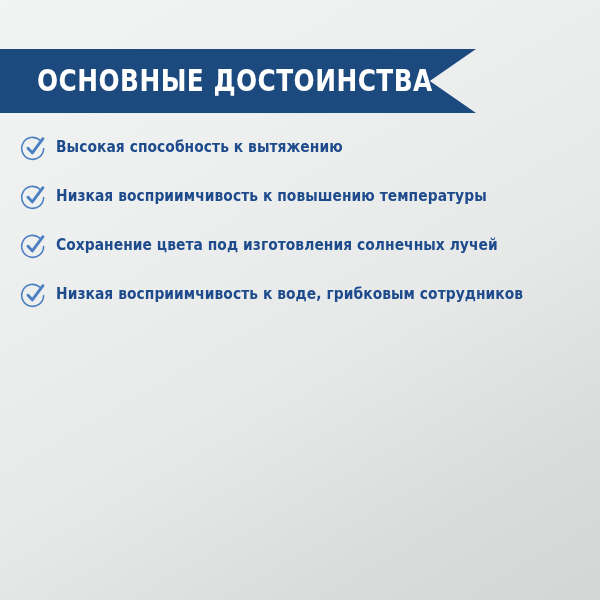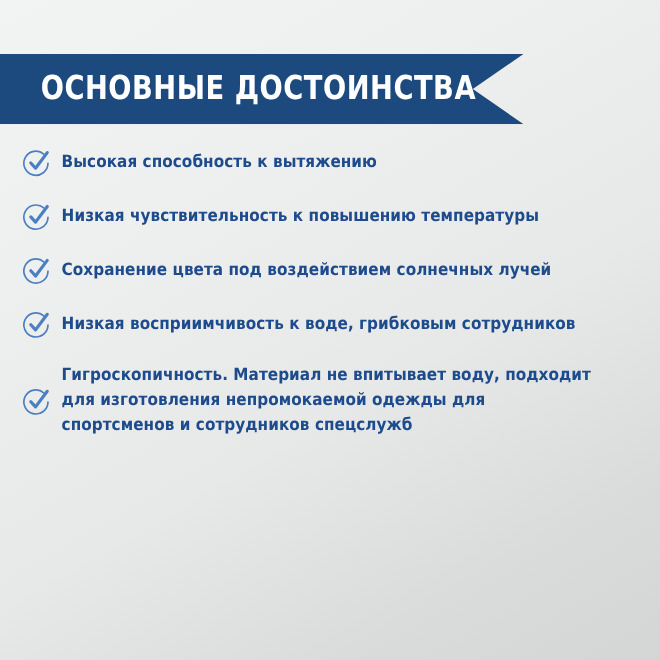--- a/index.html
+++ b/index.html
@@ -108,48 +108,39 @@
       <span class="item-text">Высокая способность к вытяжению</span>
     </div>
 
     <div class="list-item">
       <span class="check-wrap">
         <svg viewBox="0 0 32 32" xmlns="http://www.w3.org/2000/svg">
           <path d="M23.5 7.2 A13 13 0 1 0 28 17.2" fill="none" stroke="#4a7fc1" stroke-width="1.8" stroke-linecap="round"></path>
           <path d="M9.5 16.8 L14.6 22.4 L27.2 5.6" fill="none" stroke="#4a7fc1" stroke-width="3.4" stroke-linecap="round" stroke-linejoin="round"></path>
         </svg>
       </span>
-      <span class="item-text">Низкая чувствительность к повышению температуры</span>
+      <span class="item-text">Низкая восприимчивость к повышению температуры</span>
     </div>
 
 
     <div class="list-item">
       <span class="check-wrap">
         <svg viewBox="0 0 32 32" xmlns="http://www.w3.org/2000/svg">
           <path d="M23.5 7.2 A13 13 0 1 0 28 17.2" fill="none" stroke="#4a7fc1" stroke-width="1.8" stroke-linecap="round"></path>
           <path d="M9.5 16.8 L14.6 22.4 L27.2 5.6" fill="none" stroke="#4a7fc1" stroke-width="3.4" stroke-linecap="round" stroke-linejoin="round"></path>
         </svg>
       </span>
-      <span class="item-text">Сохранение цвета под воздействием солнечных лучей</span>
+      <span class="item-text">Сохранение цвета под изготовления солнечных лучей</span>
     </div>
 
     <div class="list-item">
       <span class="check-wrap">
         <svg viewBox="0 0 32 32" xmlns="http://www.w3.org/2000/svg">
           <path d="M23.5 7.2 A13 13 0 1 0 28 17.2" fill="none" stroke="#4a7fc1" stroke-width="1.8" stroke-linecap="round"></path>
           <path d="M9.5 16.8 L14.6 22.4 L27.2 5.6" fill="none" stroke="#4a7fc1" stroke-width="3.4" stroke-linecap="round" stroke-linejoin="round"></path>
         </svg>
       </span>
       <span class="item-text">Низкая восприимчивость к воде, грибковым сотрудников</span>
     </div>
 
-    <div class="list-item">
-      <span class="check-wrap">
-        <svg viewBox="0 0 32 32" xmlns="http://www.w3.org/2000/svg">
-          <path d="M23.5 7.2 A13 13 0 1 0 28 17.2" fill="none" stroke="#4a7fc1" stroke-width="1.8" stroke-linecap="round"></path>
-          <path d="M9.5 16.8 L14.6 22.4 L27.2 5.6" fill="none" stroke="#4a7fc1" stroke-width="3.4" stroke-linecap="round" stroke-linejoin="round"></path>
-        </svg>
-      </span>
-      <span class="item-text">Гигроскопичность. Материал не впитывает воду, подходит для изготовления непромокаемой одежды для спортсменов и сотрудников спецслужб</span>
-    </div>
 
   </div>
 </div>
 
 </body></html>

